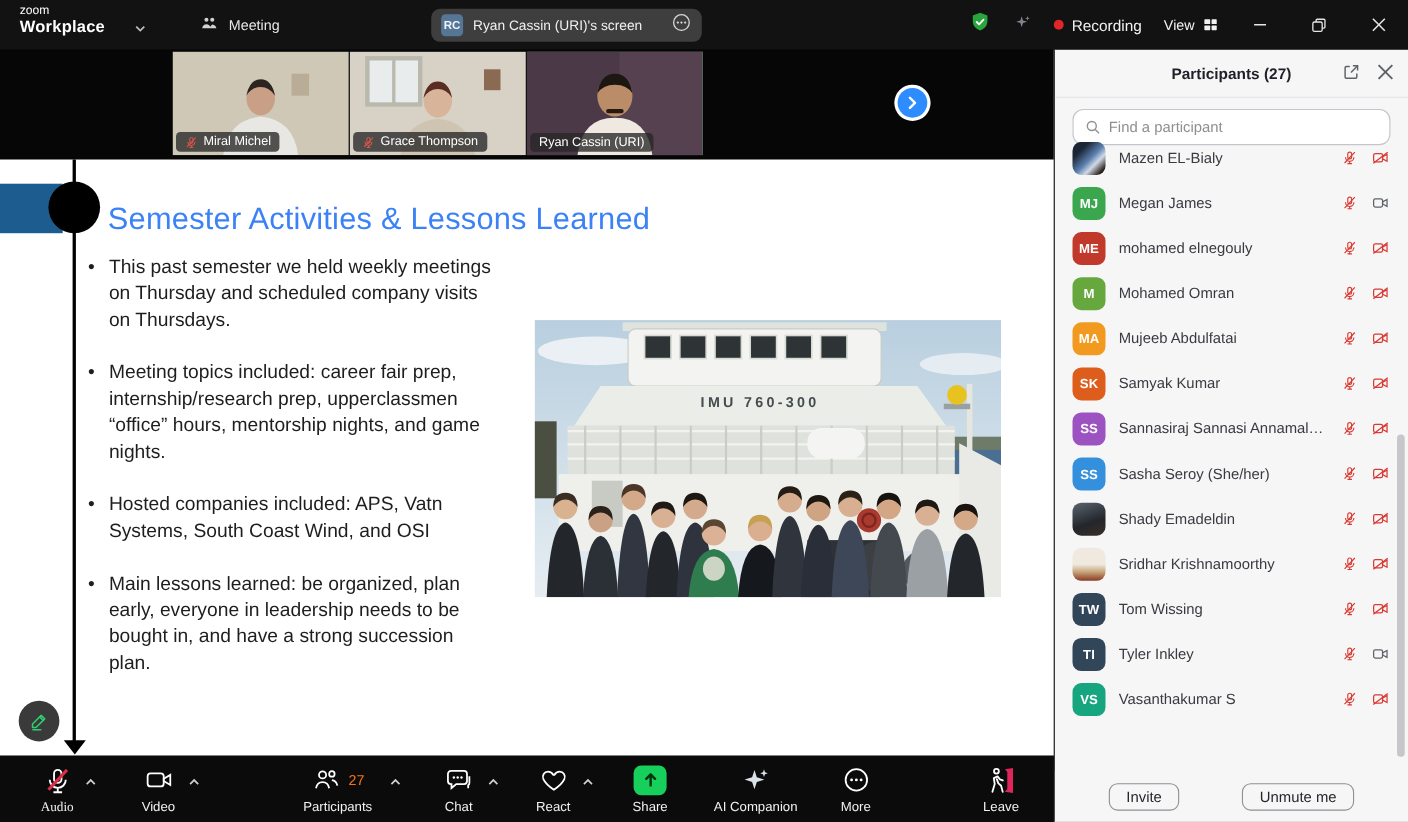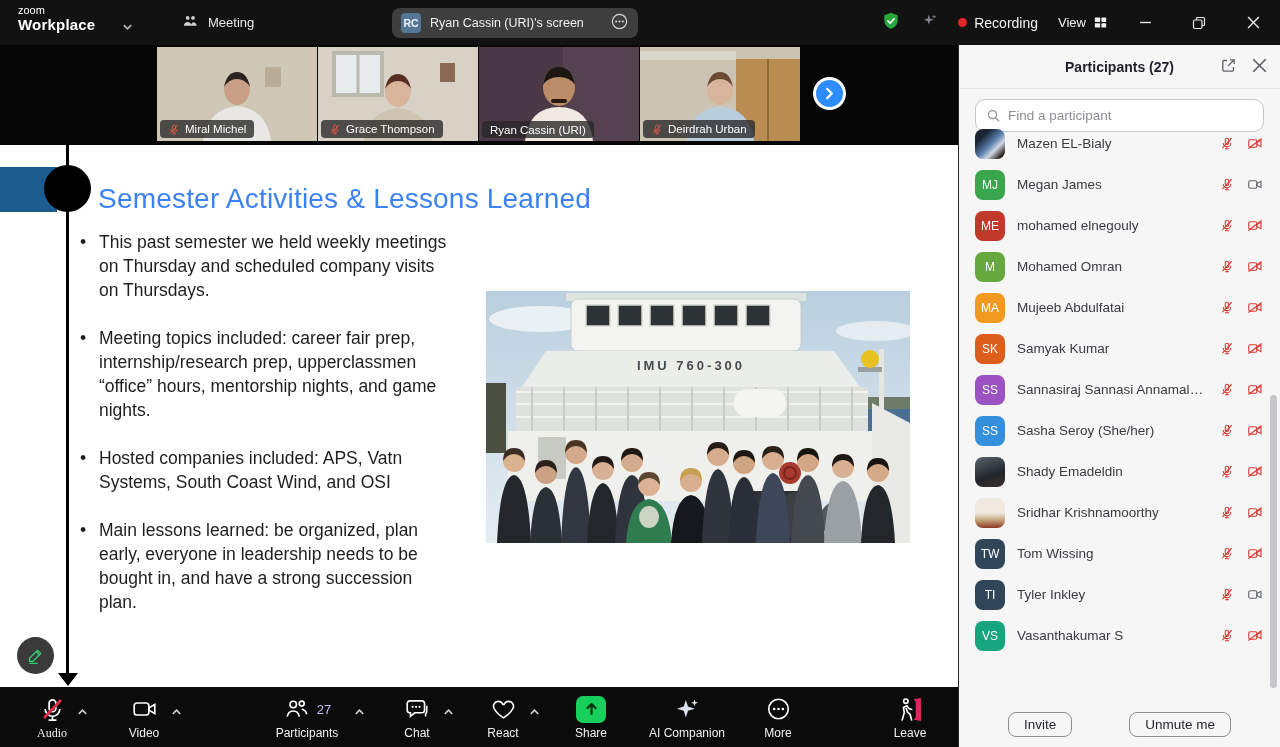--- a/index.html
+++ b/index.html
@@ -44,35 +44,35 @@
   #photo{position:absolute;left:486px;top:146px;width:424px;height:252px}
   .pencil-btn{position:absolute;left:17px;top:492px;width:37px;height:37px;border-radius:50%;background:#3a3a3a;display:flex;align-items:center;justify-content:center;cursor:pointer}
 
   
   #toolbar{position:absolute;left:0;bottom:0;width:958px;height:60px;background:#0b0b0b;z-index:40}
   .tb-item{position:absolute;top:0;height:60px;color:#f1f1f1;cursor:pointer}
   .tb-iconrow{height:36px;display:flex;align-items:center;justify-content:center;gap:7px;margin-top:4px}
   .tb-label{text-align:center;font-size:12px;margin-top:-1px;white-space:nowrap}
   .tb-chev{position:absolute;top:15px}
   .share-sq{width:30px;height:27px;border-radius:7px;background:#17d05b;display:flex;align-items:center;justify-content:center}
-  .tb-count{font-size:13px;color:#c4b5fd}
+  .tb-count{font-size:13px;color:#f97316}
 
   
   #panel{position:absolute;left:958px;top:45px;width:322px;height:702px;background:#f6f6f7;border-left:1px solid #262626}
   .p-header{position:relative;height:44px;border-bottom:1px solid #e7e7ea}
   .p-title{position:absolute;left:0;right:0;top:14px;text-align:center;font-size:14px;font-weight:bold;color:#1f1f28}
   .p-actions{position:absolute;right:13px;top:12px;display:flex;gap:15px;align-items:center}
   .p-actions span{cursor:pointer;display:flex}
   .search-wrap{margin:10px 16px 0;height:33px;background:#fff;border:1px solid #c5c5cb;border-radius:10px;display:flex;align-items:center;gap:7px;padding:12px 10px}
   .search-wrap input{border:none;outline:none;background:transparent;flex:1;font-size:13.5px;color:#333;font-family:inherit}
   .search-wrap input::placeholder{color:#8e8e93}
   #plist{position:absolute;left:0;right:0;top:84px;bottom:46px;overflow:hidden}
   #plist .prow:first-child{margin-top:-6px}
   .prow{height:41px;display:flex;align-items:center;gap:12px;padding:0 16px;cursor:default}
-  .pav{width:30px;height:30px;border-radius:8px;flex:none;display:flex;align-items:center;justify-content:center;color:#fff;font-size:12px;font-weight:normal;overflow:hidden}
+  .pav{width:30px;height:30px;border-radius:8px;flex:none;display:flex;align-items:center;justify-content:center;color:#fff;font-size:12px;font-weight:bold;overflow:hidden}
   .pname{flex:1;font-size:13.5px;color:#3a3a40;white-space:nowrap;overflow:hidden;text-overflow:ellipsis}
   .picons{display:flex;align-items:center;gap:12px;flex:none}
   .p-footer{position:absolute;left:0;right:0;bottom:0;height:46px;display:flex;align-items:center;justify-content:center;gap:57px;background:#f6f6f7}
   .pbtn{border:1px solid #8f8f96;border-radius:8px;background:transparent;padding:4px 15px;font-size:13.5px;color:#26262e;font-family:inherit;cursor:pointer}
   .pscroll{position:absolute;right:3px;top:350px;width:7px;height:293px;border-radius:4px;background:#c6c6cb}
 </style>
 </head>
 <body>
 
 <div id="topbar">
@@ -203,42 +203,20 @@
         <svg class="person" width="160" height="94" viewBox="0 0 160 94">
        <rect width="160" height="94" fill="#55414f"></rect>
           <rect x="0" y="0" width="84" height="94" fill="#4b3947"></rect>
        <path d="M46 94 Q50 60 80 60 Q110 60 114 94 Z" fill="#efe9e2"></path>
        <ellipse cx="80" cy="40" rx="16" ry="19" fill="#bb8c68"></ellipse>
        <path d="M64 38 q3 -18 16 -18 q13 0 16 18 q-5 -8 -16 -8 q-11 0 -16 8 z" fill="#1d1712"></path>
        <rect x="72" y="52" width="16" height="4" rx="2" fill="#241a12"></rect>
      </svg>
      <span class="nameplate">
           <span>Ryan Cassin (URI)</span>
-        </span>
-      </div>
-      <div class="tile">
-        <svg class="person" width="160" height="94" viewBox="0 0 160 94">
-       <rect width="160" height="94" fill="#cdc3b2"></rect>
-          <rect x="96" y="12" width="64" height="82" fill="#b98d52"></rect>
-          <line x1="128" y1="12" x2="128" y2="94" stroke="#8f6a3a" stroke-width="2"></line>
-          <rect x="0" y="4" width="96" height="9" fill="#dcd6ca"></rect>
-       <path d="M46 94 Q50 62 80 59 Q110 62 114 94 Z" fill="#b9cedd"></path>
-       <ellipse cx="80" cy="42" rx="13" ry="16" fill="#d7b49c"></ellipse>
-       <path d="M67 40 q3 -15 13 -15 q10 0 13 15 q-5 -8 -13 -8 q-8 0 -13 8 z" fill="#6b4a33"></path>
-
-     </svg>
-     <span class="nameplate">
-          <svg width="12" height="13" viewBox="0 0 24 24">
-            <g fill="none" stroke="#e8564a" stroke-width="1.8">
-              <rect x="9" y="3" width="6" height="10.5" rx="3"></rect>
-              <path d="M5.5 11a6.5 6.5 0 0 0 13 0M12 17.5v3M8.5 21h7"></path>
-            </g>
-            <line x1="4" y1="20" x2="20" y2="3" stroke="#e8564a" stroke-width="1.9"></line>
-          </svg>
-          <span>Deirdrah Urban</span>
         </span>
       </div>
     </div>
   <div class="next-btn">
     <span class="next-inner">
       <svg width="11" height="13" viewBox="0 0 10 14">
           <path d="M2.5 2l5 5-5 5" stroke="#fff" stroke-width="2.4" fill="none" stroke-linecap="round" stroke-linejoin="round"></path>
         </svg>
     </span>
   </div>

